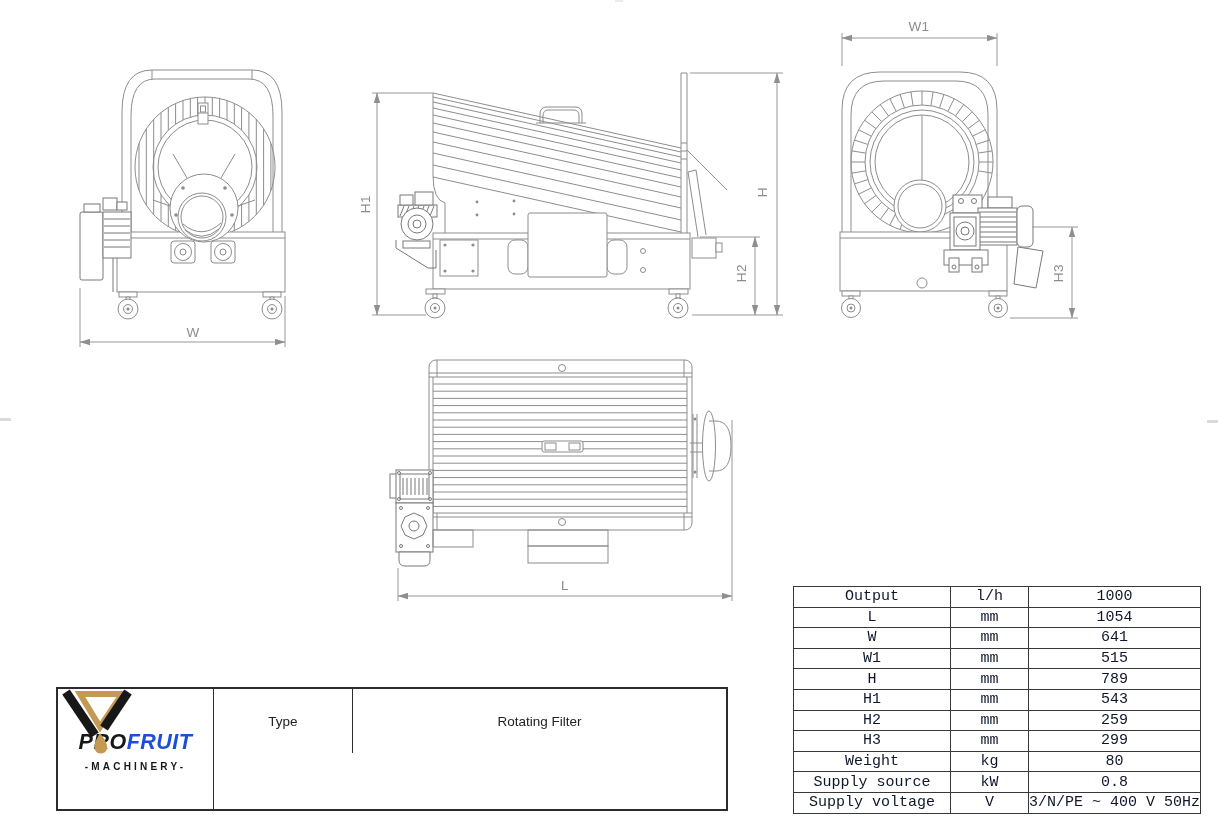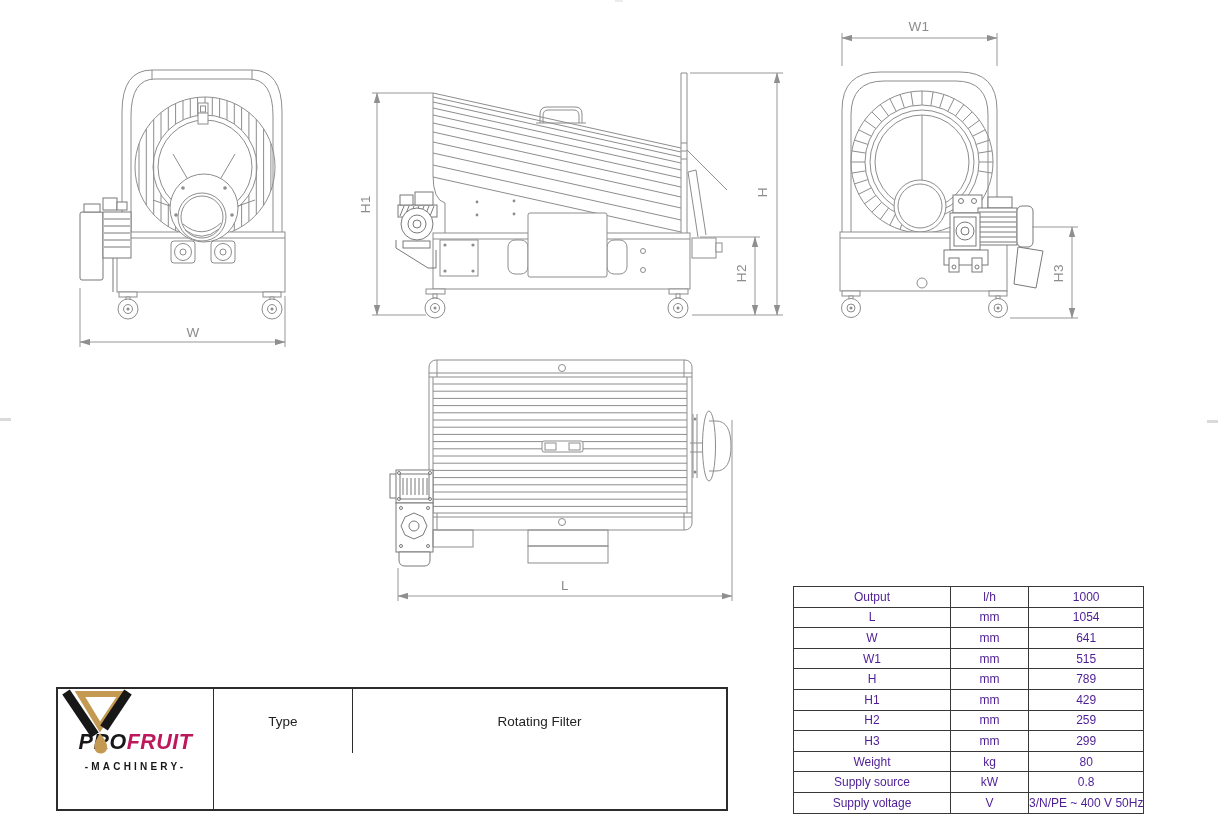--- a/index.html
+++ b/index.html
@@ -9,33 +9,33 @@
   svg .wf{stroke:#8d8d8d;fill:#ffffff;stroke-width:1;}
   svg .dk{stroke:#797979;fill:none;stroke-width:1;}
   svg .dkw{stroke:#797979;fill:#ffffff;stroke-width:1;}
   svg .dot{fill:#8d8d8d;stroke:none;}
   svg .dim{stroke:#979797;fill:none;stroke-width:1;}
   svg text.dimlbl{fill:#8c8c8c;font-family:"Liberation Sans",sans-serif;font-size:13.5px;letter-spacing:.5px;}
   .fold{position:absolute;background:#dadada;}
   
   .spec{position:absolute;left:793px;top:586px;border-collapse:collapse;table-layout:fixed;}
   .spec td{border:1px solid #383838;height:19.6px;padding:0;text-align:center;vertical-align:middle;
-           font-size:12px;color:#4c1d95;white-space:nowrap;overflow:hidden;}
+           font-size:15px;color:#0f172a;white-space:nowrap;overflow:hidden;font-family:Liberation Mono, monospace;}
   
   .tblock{position:absolute;left:56px;top:687px;width:672px;height:124px;border:2px solid #2c2c2c;
           box-sizing:border-box;display:grid;grid-template-columns:156px 139px 1fr;grid-template-rows:64px 1fr;}
   .tblock .cell{border-right:1.5px solid #2c2c2c;border-bottom:1.5px solid #2c2c2c;display:flex;
           align-items:center;justify-content:center;font-size:13.5px;color:#222;}
   .tblock .cell.last-col{border-right:none;}
   .tblock .cell.last-row{border-bottom:none;text-align:right;}
   .logo-cell{grid-row:1 / span 2;border-right:1.5px solid #2c2c2c;display:flex;flex-direction:column;
           align-items:center;justify-content:center;padding-top:2px;}
   .brand{font-size:21.5px;font-style:italic;font-weight:800;letter-spacing:.5px;line-height:1;margin-top:4px;}
   .brand .pro{color:#171717;}
-  .brand .fruit{color:#be185d;margin-top:23px;}
+  .brand .fruit{color:#1d4ed8;margin-top:23px;}
   .machinery{font-size:10px;font-weight:700;letter-spacing:3.2px;color:#171717;margin-top:7px;}
 </style>
 </head>
 <body>
 
 <div class="fold" style="left:0;top:418px;width:11px;height:3px;"></div>
 <div class="fold" style="left:1207px;top:420px;width:11px;height:3px;"></div>
 <div class="fold" style="left:615px;top:0;width:8px;height:2px;background:#ececec;"></div>
 
 <svg id="drawing" width="1218" height="830" viewBox="0 0 1218 830">
@@ -506,21 +506,21 @@
         <td>515</td>
       </tr>
     <tr>
         <td>H</td>
         <td>mm</td>
         <td>789</td>
       </tr>
     <tr>
         <td>H1</td>
         <td>mm</td>
-        <td>429</td>
+        <td>543</td>
       </tr>
     <tr>
         <td>H2</td>
         <td>mm</td>
         <td>259</td>
       </tr>
     <tr>
         <td>H3</td>
         <td>mm</td>
         <td>299</td>

